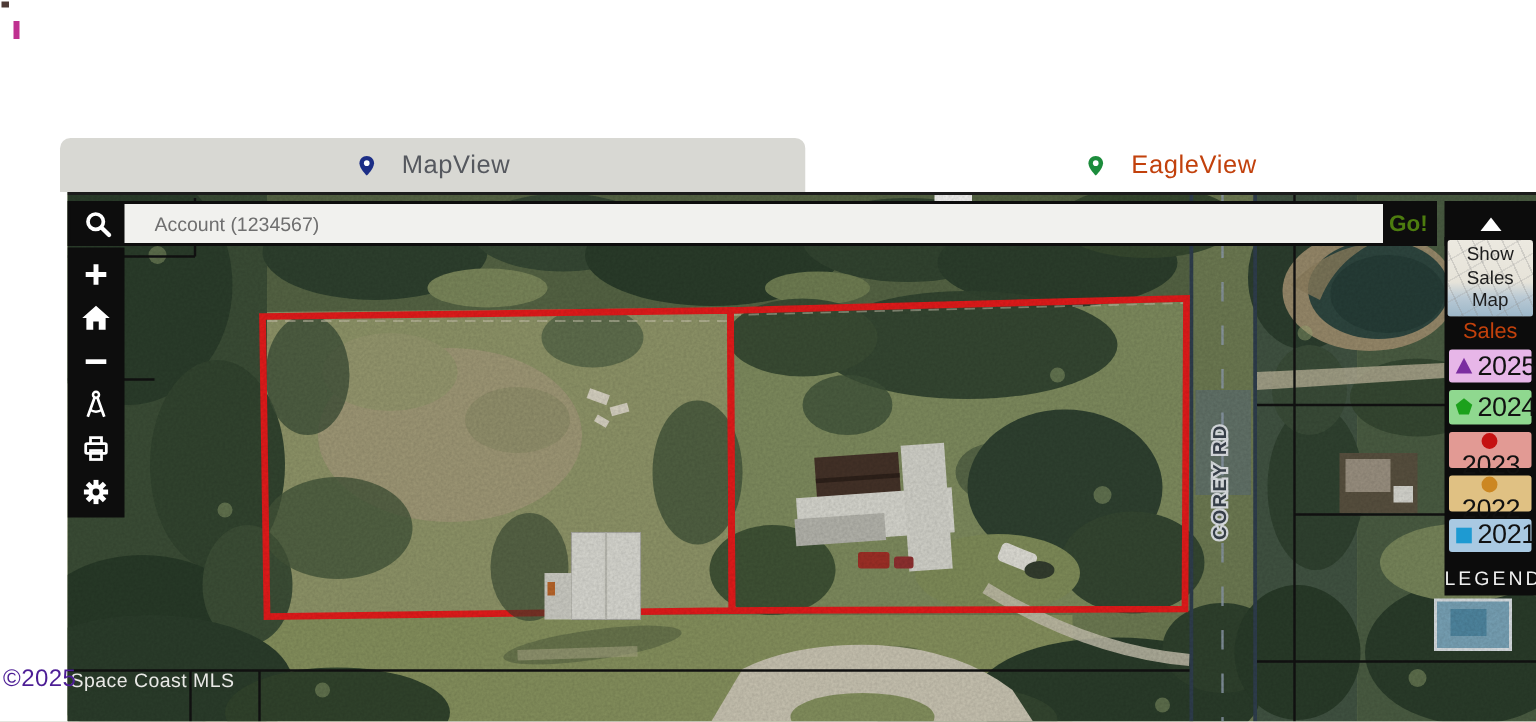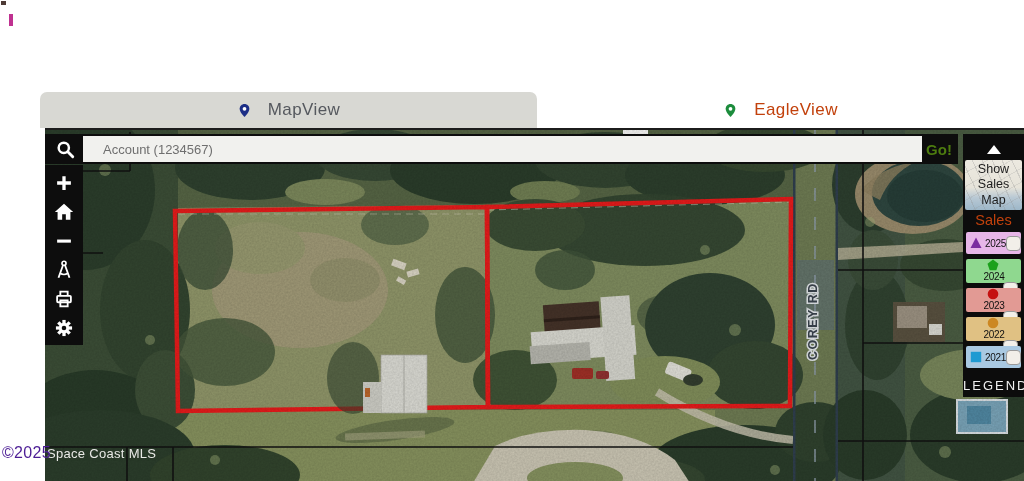--- a/index.html
+++ b/index.html
@@ -46,26 +46,26 @@
       background:linear-gradient(180deg,#ece9e0 0%, #e6e3d9 55%, #b9c9d4 75%, #9db7c9 100%);
       background-color:#e8e5db; position:relative; overflow:hidden;
       font-family:"Liberation Sans",sans-serif; font-size:12.5px; line-height:1.25; color:#1d1d1d; font-weight:500; }
   .street-map-btn::before { content:""; position:absolute; inset:0;
       background:repeating-linear-gradient(65deg, rgba(140,140,140,.28) 0 1px, transparent 1px 9px),
                  repeating-linear-gradient(-30deg, rgba(150,150,150,.22) 0 1px, transparent 1px 12px); }
   .street-map-btn span { position:relative; display:block; }
   .sales-title { height:20px; color:#c2410c; font-size:14.5px; text-align:center; line-height:20px; }
   .year-row { height:24px; margin:2px 3px 3px 3px; border-radius:2px; display:flex; align-items:center; padding:0 3px 0 4px; cursor:pointer; }
   .row-2025 { background:#e7b6e8; }
-  .row-2024 { background:#8fd88f;flex-direction:column; }
+  .row-2024 { background:#8fd88f; }
   .row-2023 { background:#e29a94;flex-direction:column; }
   .row-2022 { background:#e0c183;flex-direction:column; }
   .row-2021 { background:#a9c9e2; }
   .marker { width:12px; height:12px; flex:0 0 auto; margin-right:3px; display:block; }
-  .year-label { font-size:10px; color:#111; font-weight:500; letter-spacing:-.3px; }
+  .year-label { font-size:18px; color:#111; font-weight:500; letter-spacing:-.3px; }
   .checkbox { margin-left:auto; width:15px; height:15px; background:#f2efe9; border:1px solid #9a9a9a; border-radius:4px; flex:0 0 auto; }
   .legend-label { margin-top:4px; height:24px; line-height:22px; text-align:right; color:#f0f0f0; font-size:13px; letter-spacing:2px; }
 
   
   .watermark-map { position:absolute; left:2px; top:316px; font-size:13px; color:#e9e9e6; text-shadow:0 0 3px rgba(50,60,50,.7); letter-spacing:.3px; }
   .copyright { position:absolute; left:2px; top:444px; font-size:16px; color:#4c1d95; letter-spacing:.3px; }
 </style>
 </head>
 <body>
 

